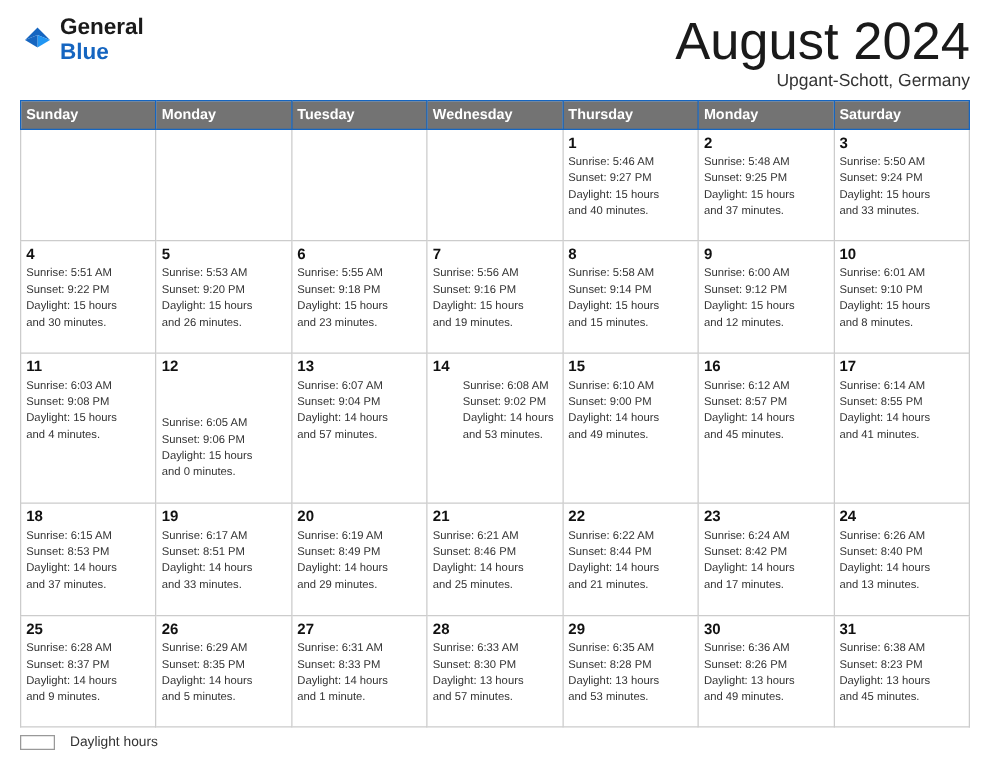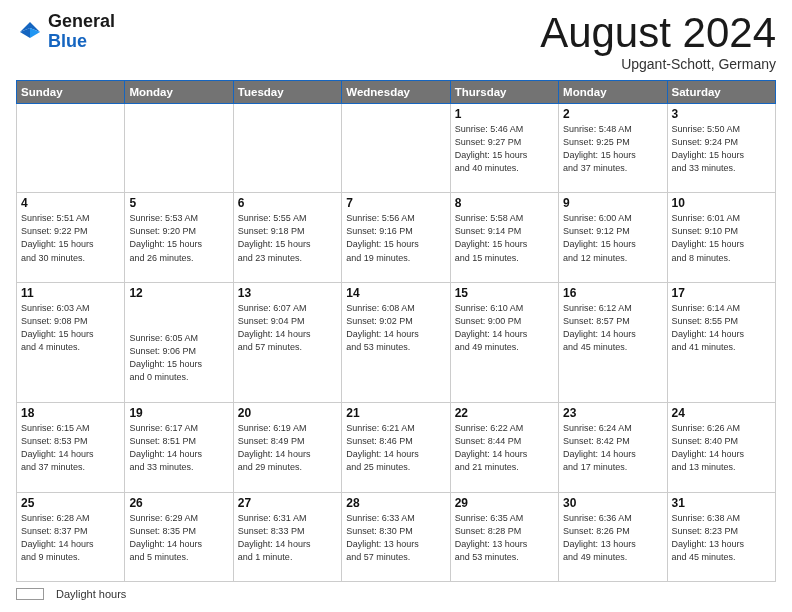--- a/index.html
+++ b/index.html
@@ -241,21 +241,21 @@
           </td>
           <td class="has-data">
             <span class="day-number">13</span>
             <div class="day-info" style="white-space: pre-line;">Sunrise: 6:07 AM
 Sunset: 9:04 PM
 Daylight: 14 hours
 and 57 minutes.</div>
           </td>
           <td class="has-data">
             <span class="day-number">14</span>
-            <div class="day-info" style="white-space: pre-line;">Sunrise: 6:08 AM
+            <div class="day-info" style="white-space: pre-line; margin-left: 24px;">Sunrise: 6:08 AM
 Sunset: 9:02 PM
 Daylight: 14 hours
 and 53 minutes.</div>
           </td>
           <td class="has-data">
             <span class="day-number">15</span>
             <div class="day-info" style="white-space: pre-line;">Sunrise: 6:10 AM
 Sunset: 9:00 PM
 Daylight: 14 hours
 and 49 minutes.</div>

